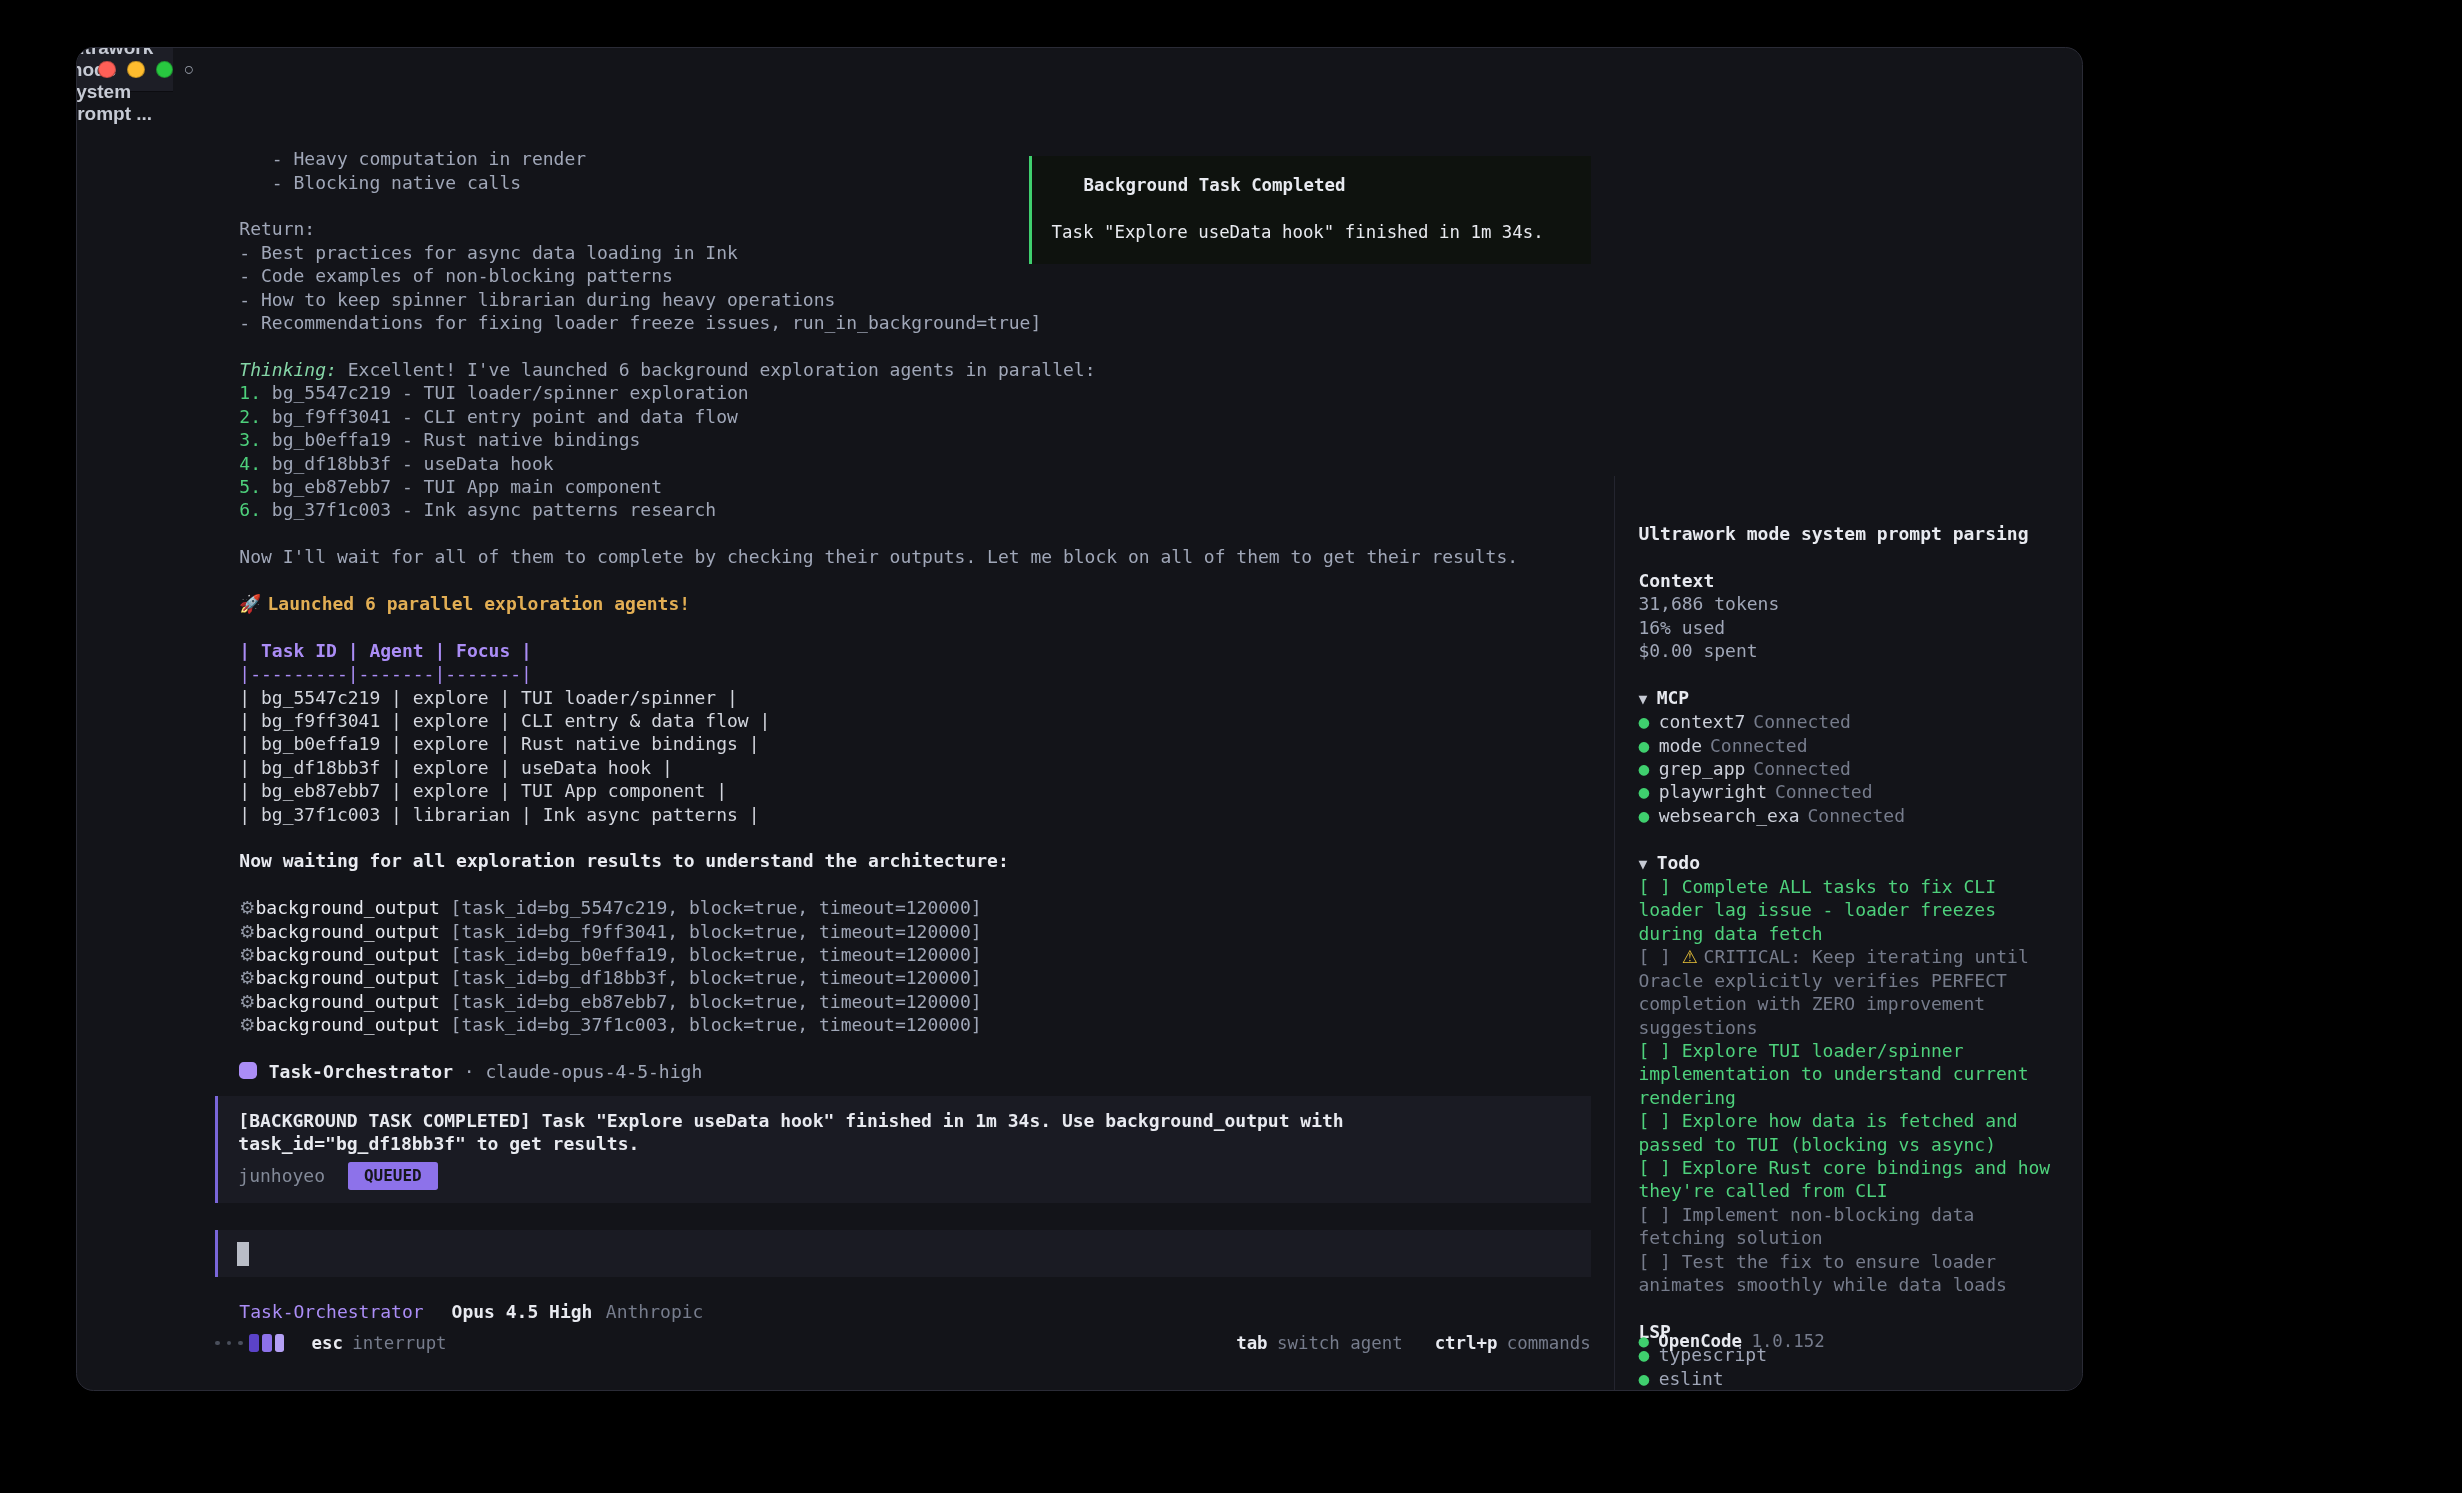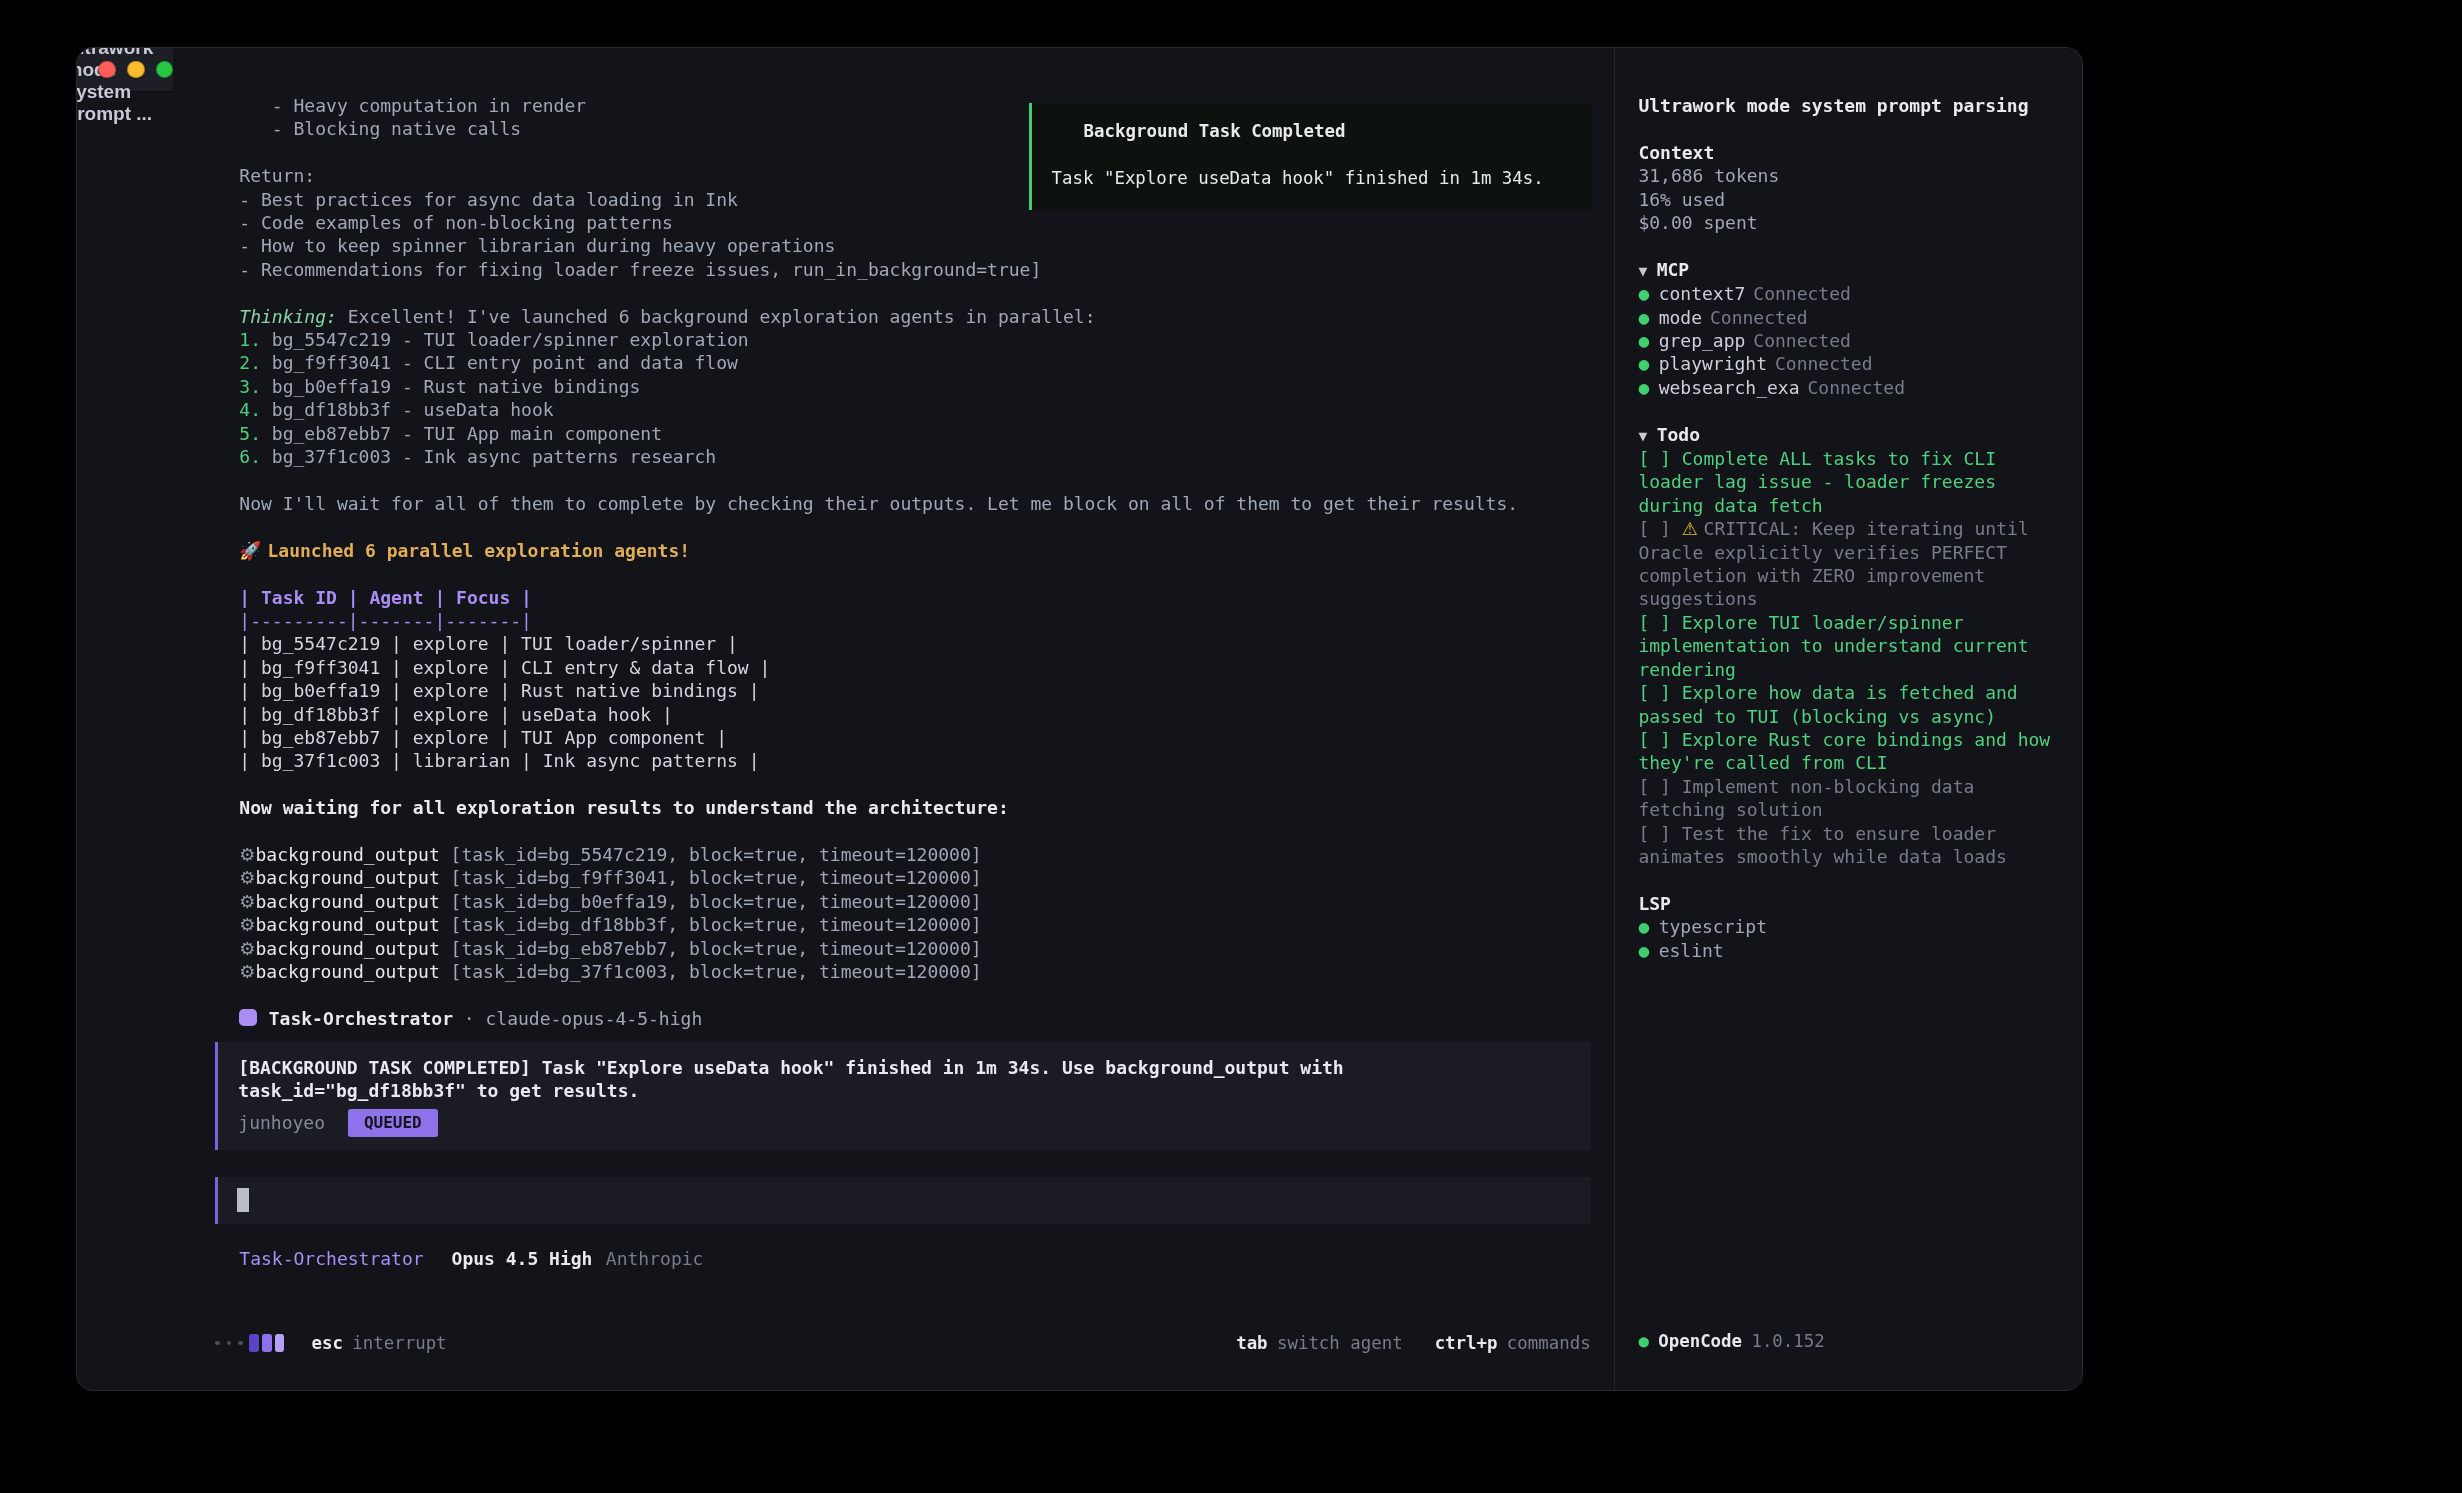--- a/index.html
+++ b/index.html
@@ -25,21 +25,21 @@
     align-items:center; justify-content:center; gap:9.4px;
     font-family:"Liberation Sans", sans-serif; font-weight:bold; font-size:19px;
     color:#c6cad4; }
   .folder-icon { display:inline-block; width:21.4px; height:14.7px; background:#3d9bf5;
     border-radius:2px; position:relative; }
   .folder-icon::before { content:""; position:absolute; top:-4px; left:0; width:10px;
     height:5.4px; background:#3d9bf5; border-radius:2px 2px 0 0; }
   .title-circle { color:#9aa0ac; font-size:17.4px; font-weight:normal; }
 
   
-  .content { flex:1; display:flex; min-height:0; }
+  .content { flex:1; display:flex; min-height:0;align-items:flex-end; }
   .main { flex:1; min-width:0; display:flex; flex-direction:column; position:relative;
     background:var(--main-bg,#131419); }
   .sidebar { width:468px; flex:0 0 auto; border-left:1.3px solid var(--divider,#24252f);
     background:var(--main-bg,#131419); padding:46px 23.4px 0 23.4px; position:relative;
     font-size:18px; line-height:23.4px; color:var(--text,#a0a7b8); }
 
   
   .terminal { padding:46px 27px 0 66px; font-size:18px; line-height:23.4px;
     color:var(--text,#a0a7b8); }
   .tline { white-space:pre; min-height:23.4px; }

